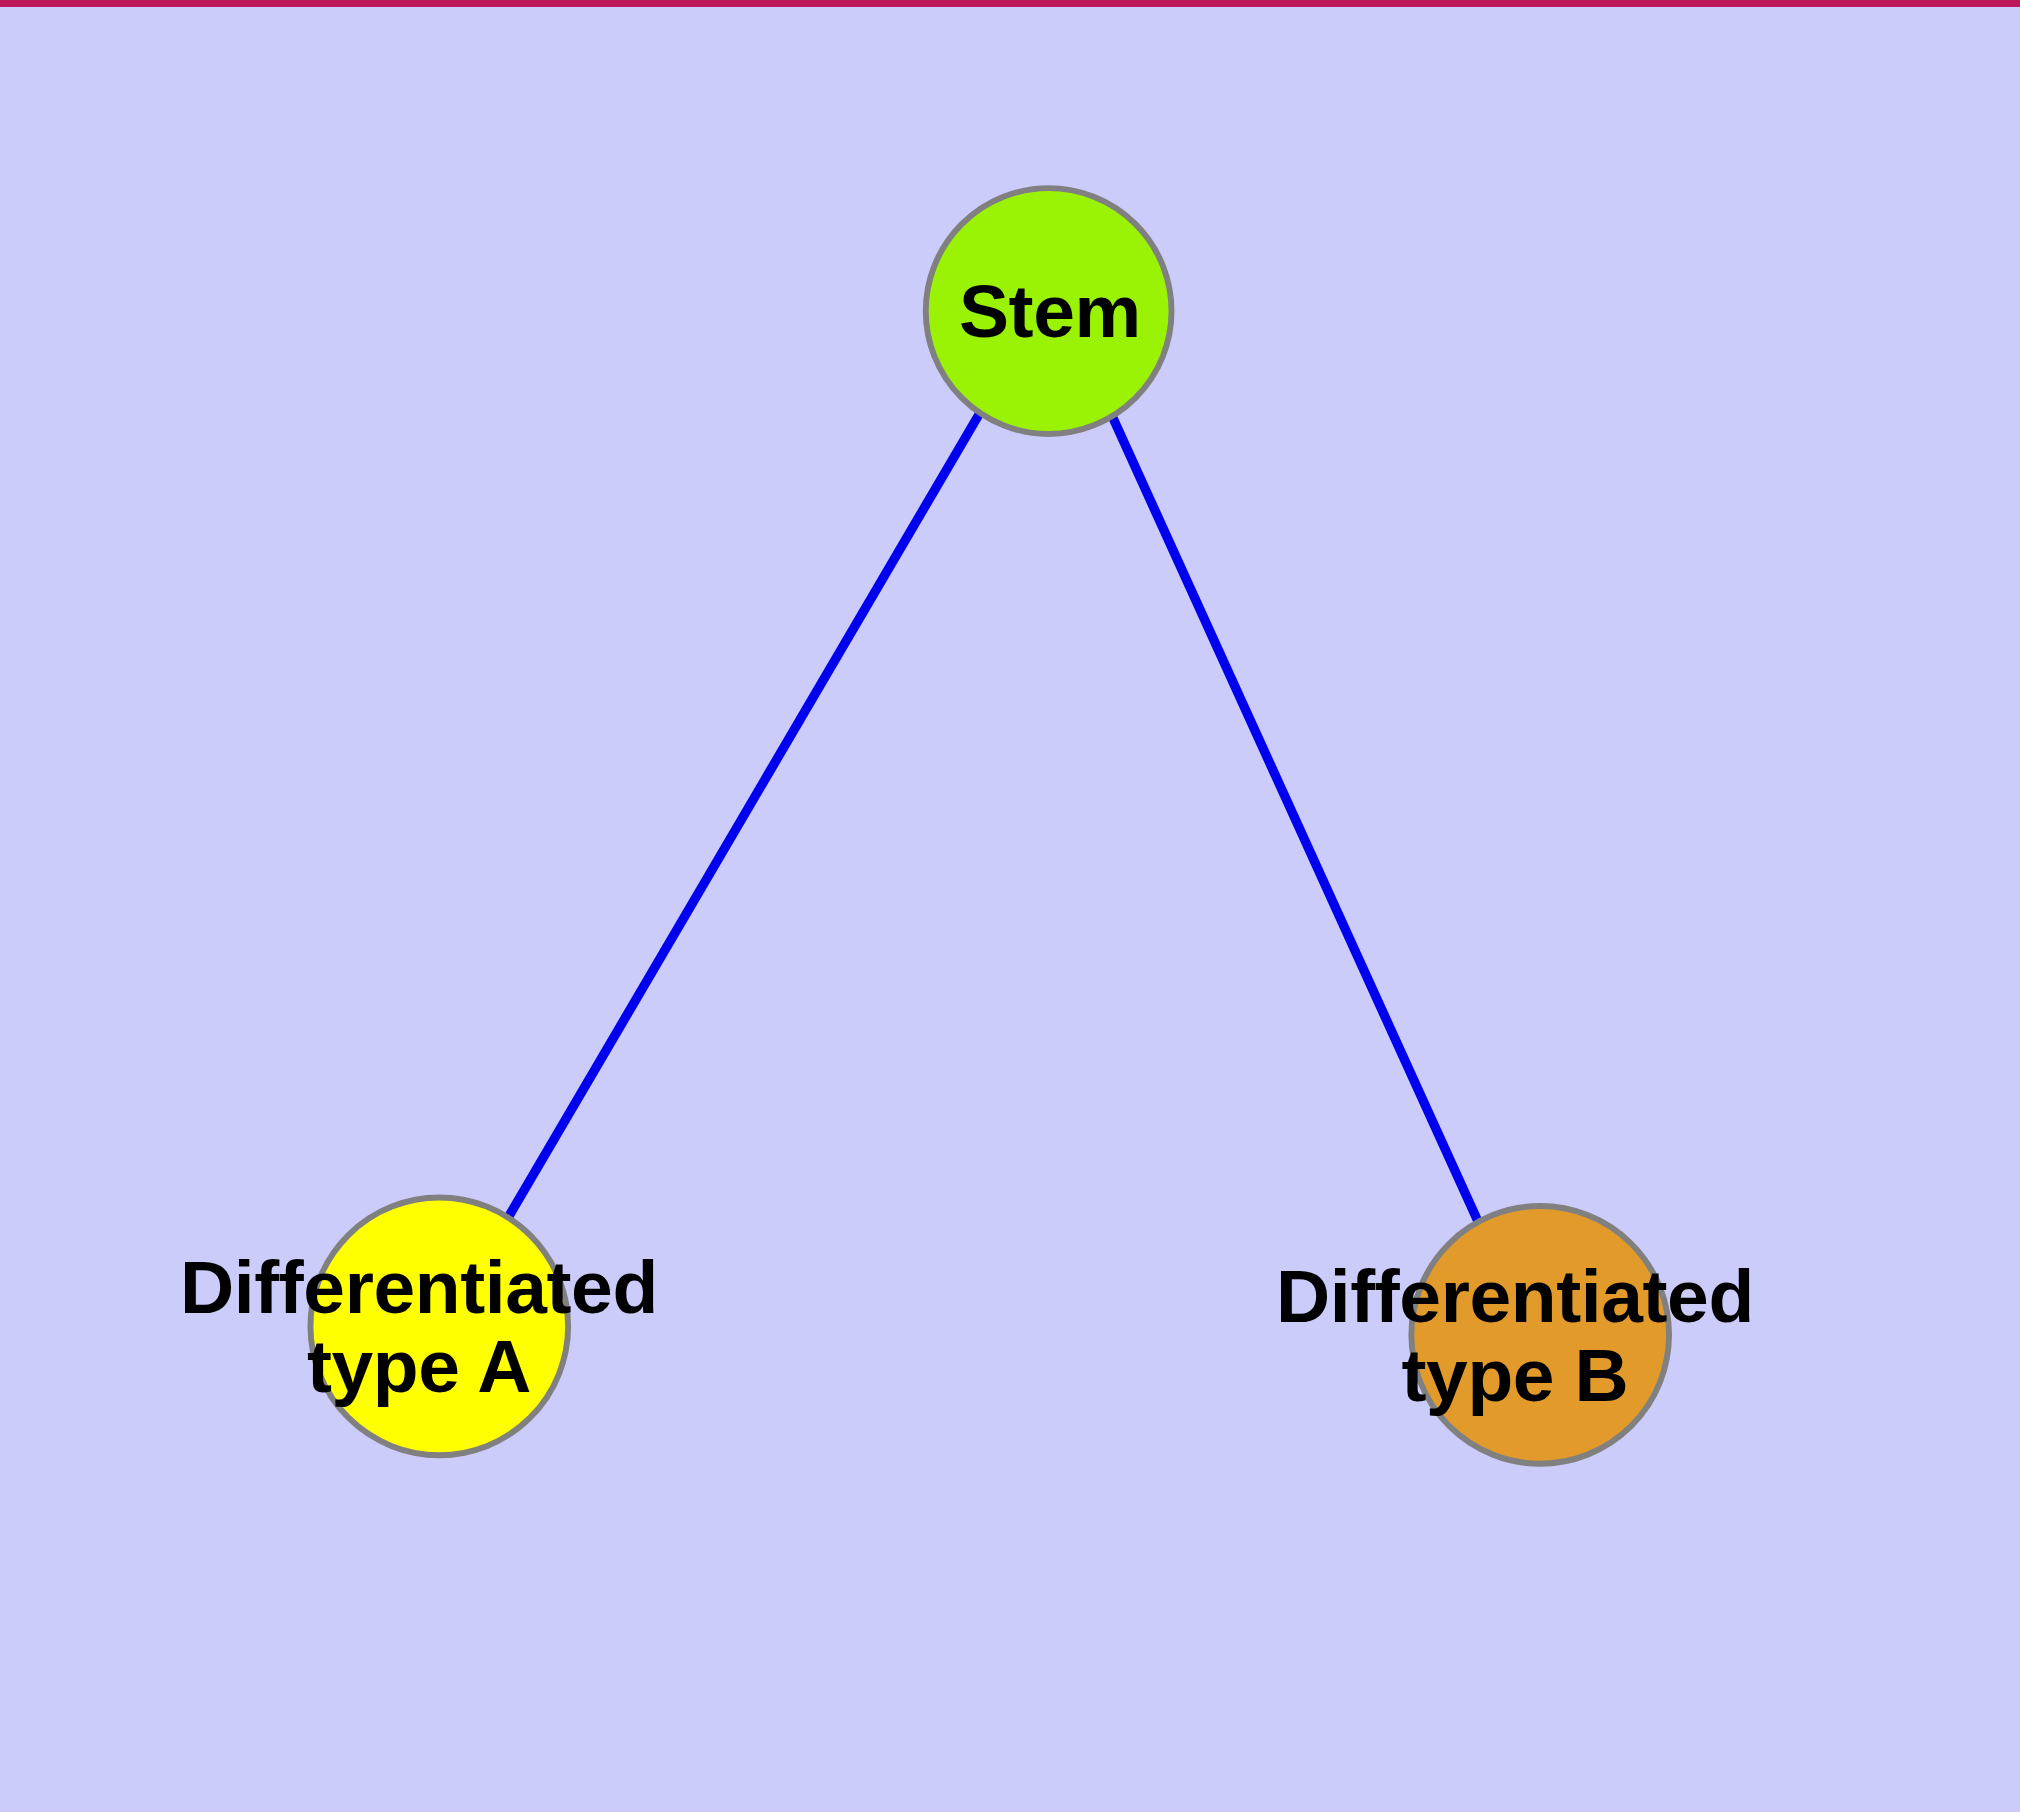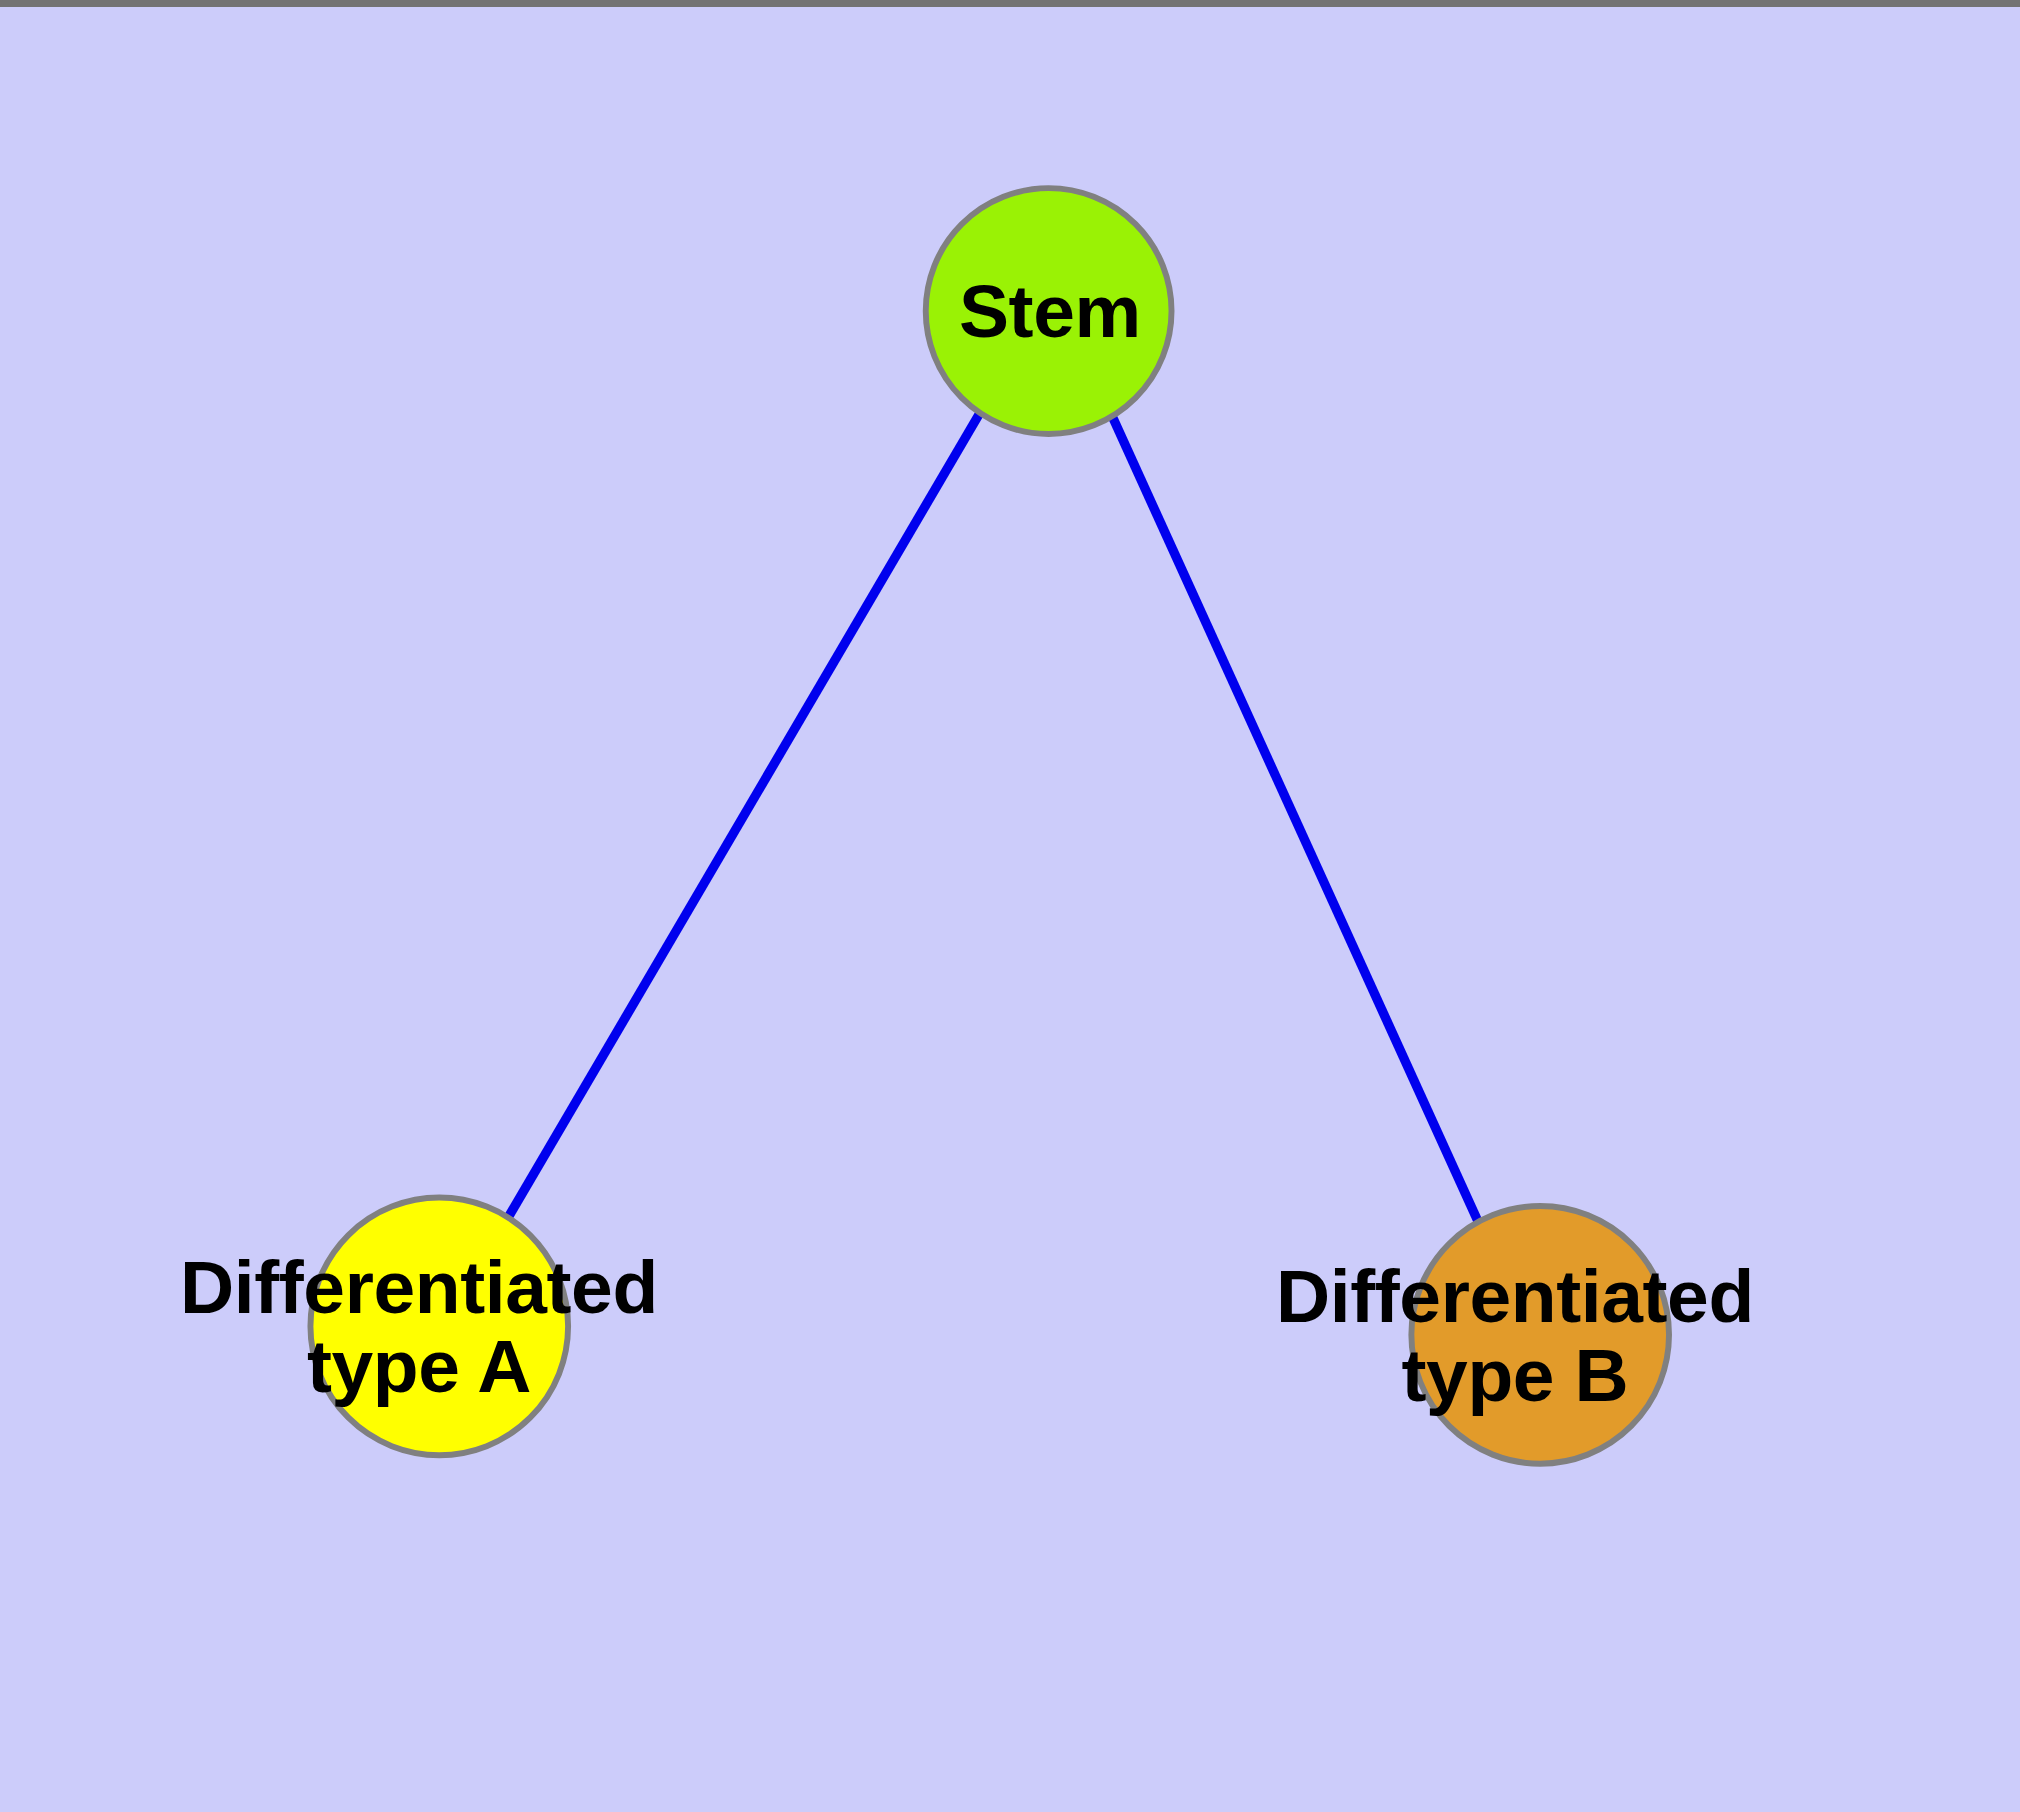--- a/index.html
+++ b/index.html
@@ -6,21 +6,21 @@
   html, body {
     margin: 0;
     padding: 0;
     background: #ffffff;
   }
   #canvas {
     position: relative;
     width: 2021px;
     height: 1812px;
     overflow: hidden;
-    background: #737373;
+    background: #be185d;
     font-family: "Liberation Sans", "DejaVu Sans", sans-serif;
   }
   #plot-background {
     position: absolute;
     left: 0;
     top: 6.8px;
     width: 2021px;
     height: 1805px;
     background: #ccccfa;
   }

